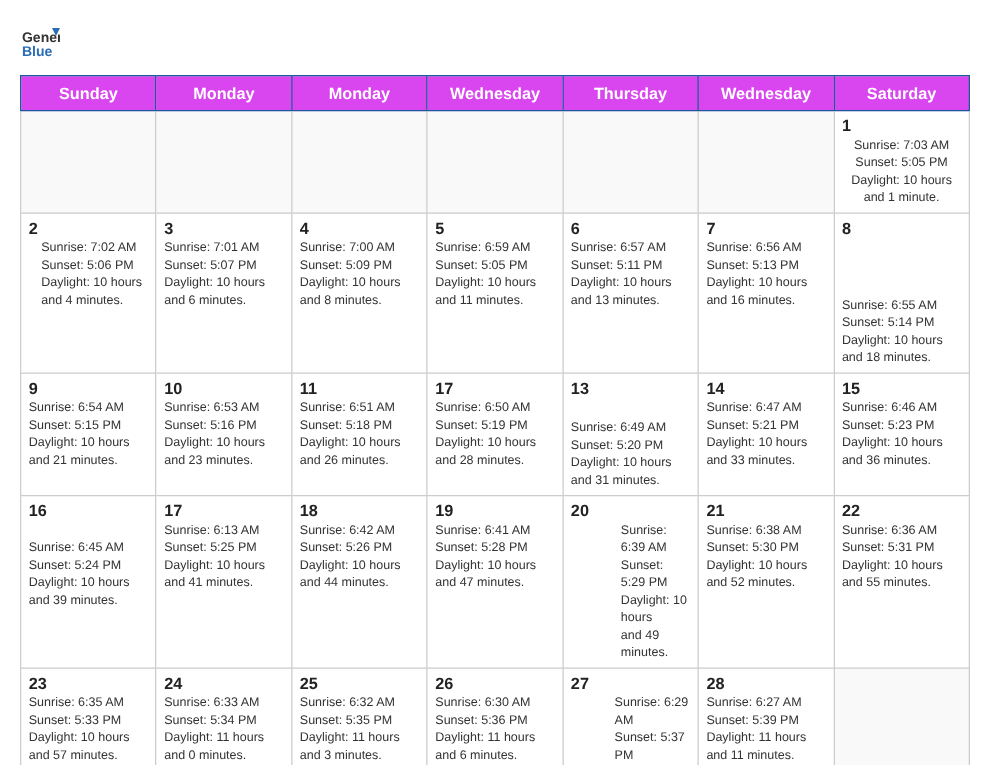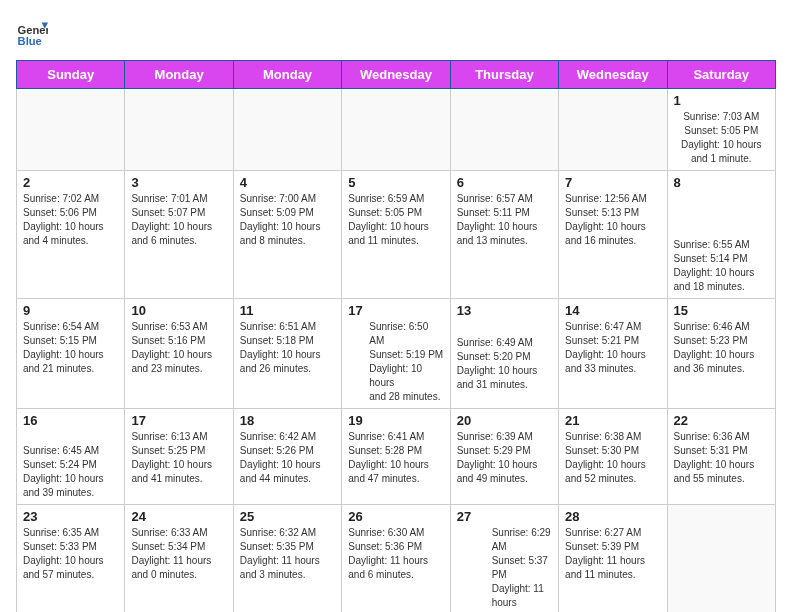--- a/index.html
+++ b/index.html
@@ -136,21 +136,21 @@
           <span class="day-number">1</span>
           <div class="day-info" style="white-space: pre-line; text-align: center;">Sunrise: 7:03 AM
 Sunset: 5:05 PM
 Daylight: 10 hours
 and 1 minute.</div>
         </td>
       </tr>
       <tr>
         <td>
           <span class="day-number">2</span>
-          <div class="day-info" style="white-space: pre-line;">Sunrise: 7:02 AM
+          <div class="day-info" style="white-space: pre-line; margin-left: 10px;">Sunrise: 7:02 AM
 Sunset: 5:06 PM
 Daylight: 10 hours
 and 4 minutes.</div>
         </td>
         <td>
           <span class="day-number">3</span>
           <div class="day-info" style="white-space: pre-line;">Sunrise: 7:01 AM
 Sunset: 5:07 PM
 Daylight: 10 hours
 and 6 minutes.</div>
@@ -171,21 +171,21 @@
         </td>
         <td>
           <span class="day-number">6</span>
           <div class="day-info" style="white-space: pre-line;">Sunrise: 6:57 AM
 Sunset: 5:11 PM
 Daylight: 10 hours
 and 13 minutes.</div>
         </td>
         <td>
           <span class="day-number">7</span>
-          <div class="day-info" style="white-space: pre-line;">Sunrise: 12:56 AM
+          <div class="day-info" style="white-space: pre-line;">Sunrise: 6:56 AM
 Sunset: 5:13 PM
 Daylight: 10 hours
 and 16 minutes.</div>
         </td>
         <td>
           <span class="day-number">8</span>
           <div class="day-info" style="white-space: pre-line; margin-top: 48px;">Sunrise: 6:55 AM
 Sunset: 5:14 PM
 Daylight: 10 hours
 and 18 minutes.</div>
@@ -208,21 +208,21 @@
         </td>
         <td>
           <span class="day-number">11</span>
           <div class="day-info" style="white-space: pre-line;">Sunrise: 6:51 AM
 Sunset: 5:18 PM
 Daylight: 10 hours
 and 26 minutes.</div>
         </td>
         <td>
           <span class="day-number">17</span>
-          <div class="day-info" style="white-space: pre-line; margin-left: 21px;">Sunrise: 6:50 AM
+          <div class="day-info" style="white-space: pre-line;">Sunrise: 6:50 AM
 Sunset: 5:19 PM
 Daylight: 10 hours
 and 28 minutes.</div>
         </td>
         <td>
           <span class="day-number">13</span>
           <div class="day-info" style="white-space: pre-line; margin-top: 18px;">Sunrise: 6:49 AM
 Sunset: 5:20 PM
 Daylight: 10 hours
 and 31 minutes.</div>
@@ -266,21 +266,21 @@
         </td>
         <td>
           <span class="day-number">19</span>
           <div class="day-info" style="white-space: pre-line;">Sunrise: 6:41 AM
 Sunset: 5:28 PM
 Daylight: 10 hours
 and 47 minutes.</div>
         </td>
         <td>
           <span class="day-number">20</span>
-          <div class="day-info" style="white-space: pre-line;">Sunrise: 6:39 AM
+          <div class="day-info" style="white-space: pre-line; margin-left: 40px;">Sunrise: 6:39 AM
 Sunset: 5:29 PM
 Daylight: 10 hours
 and 49 minutes.</div>
         </td>
         <td>
           <span class="day-number">21</span>
           <div class="day-info" style="white-space: pre-line;">Sunrise: 6:38 AM
 Sunset: 5:30 PM
 Daylight: 10 hours
 and 52 minutes.</div>

